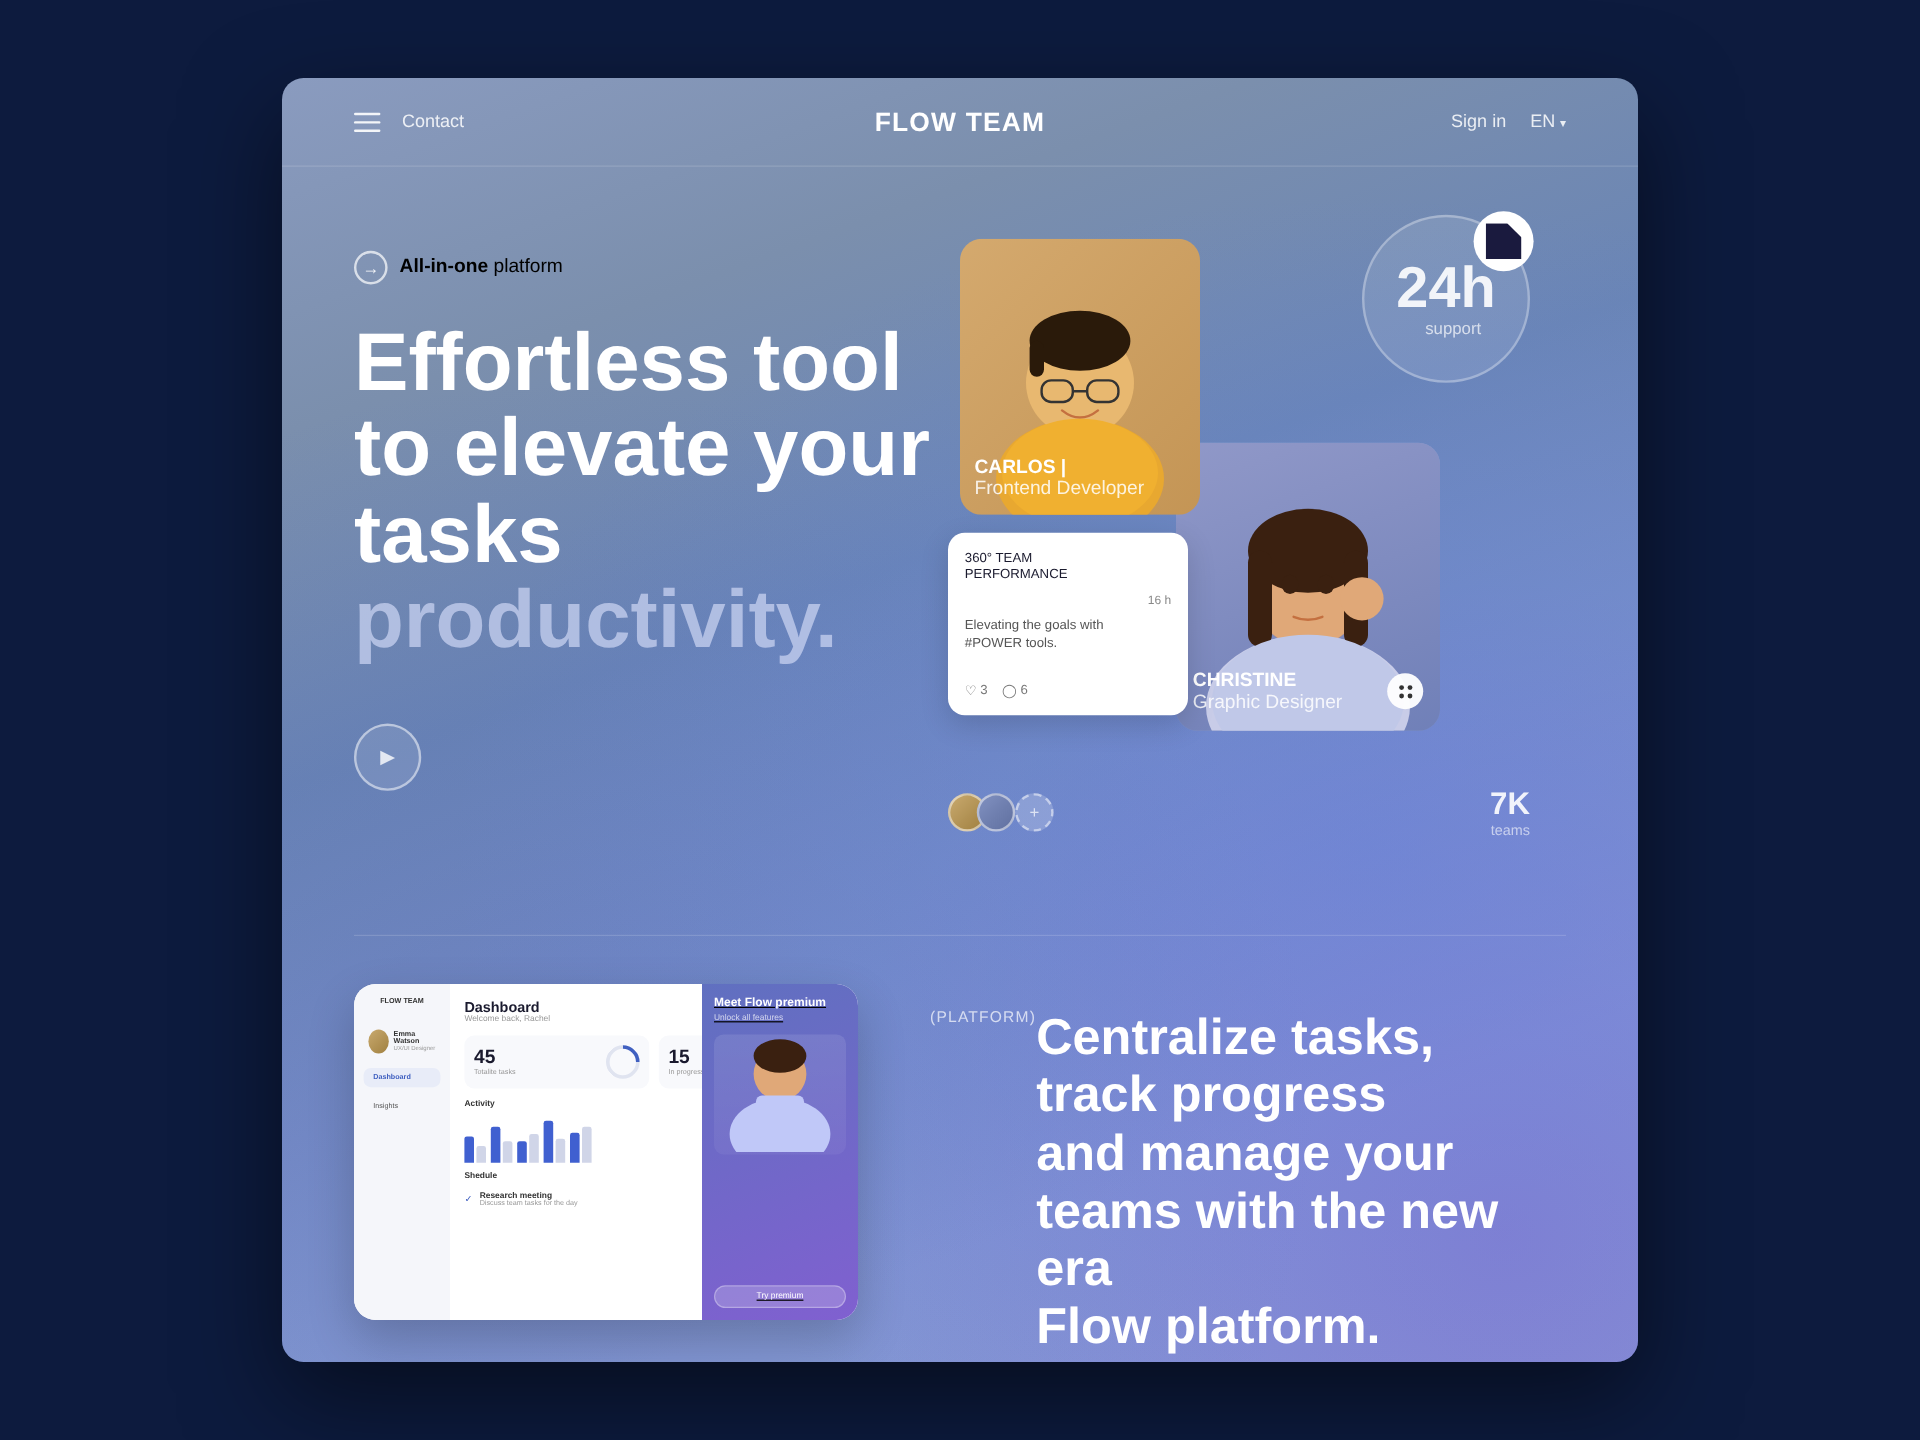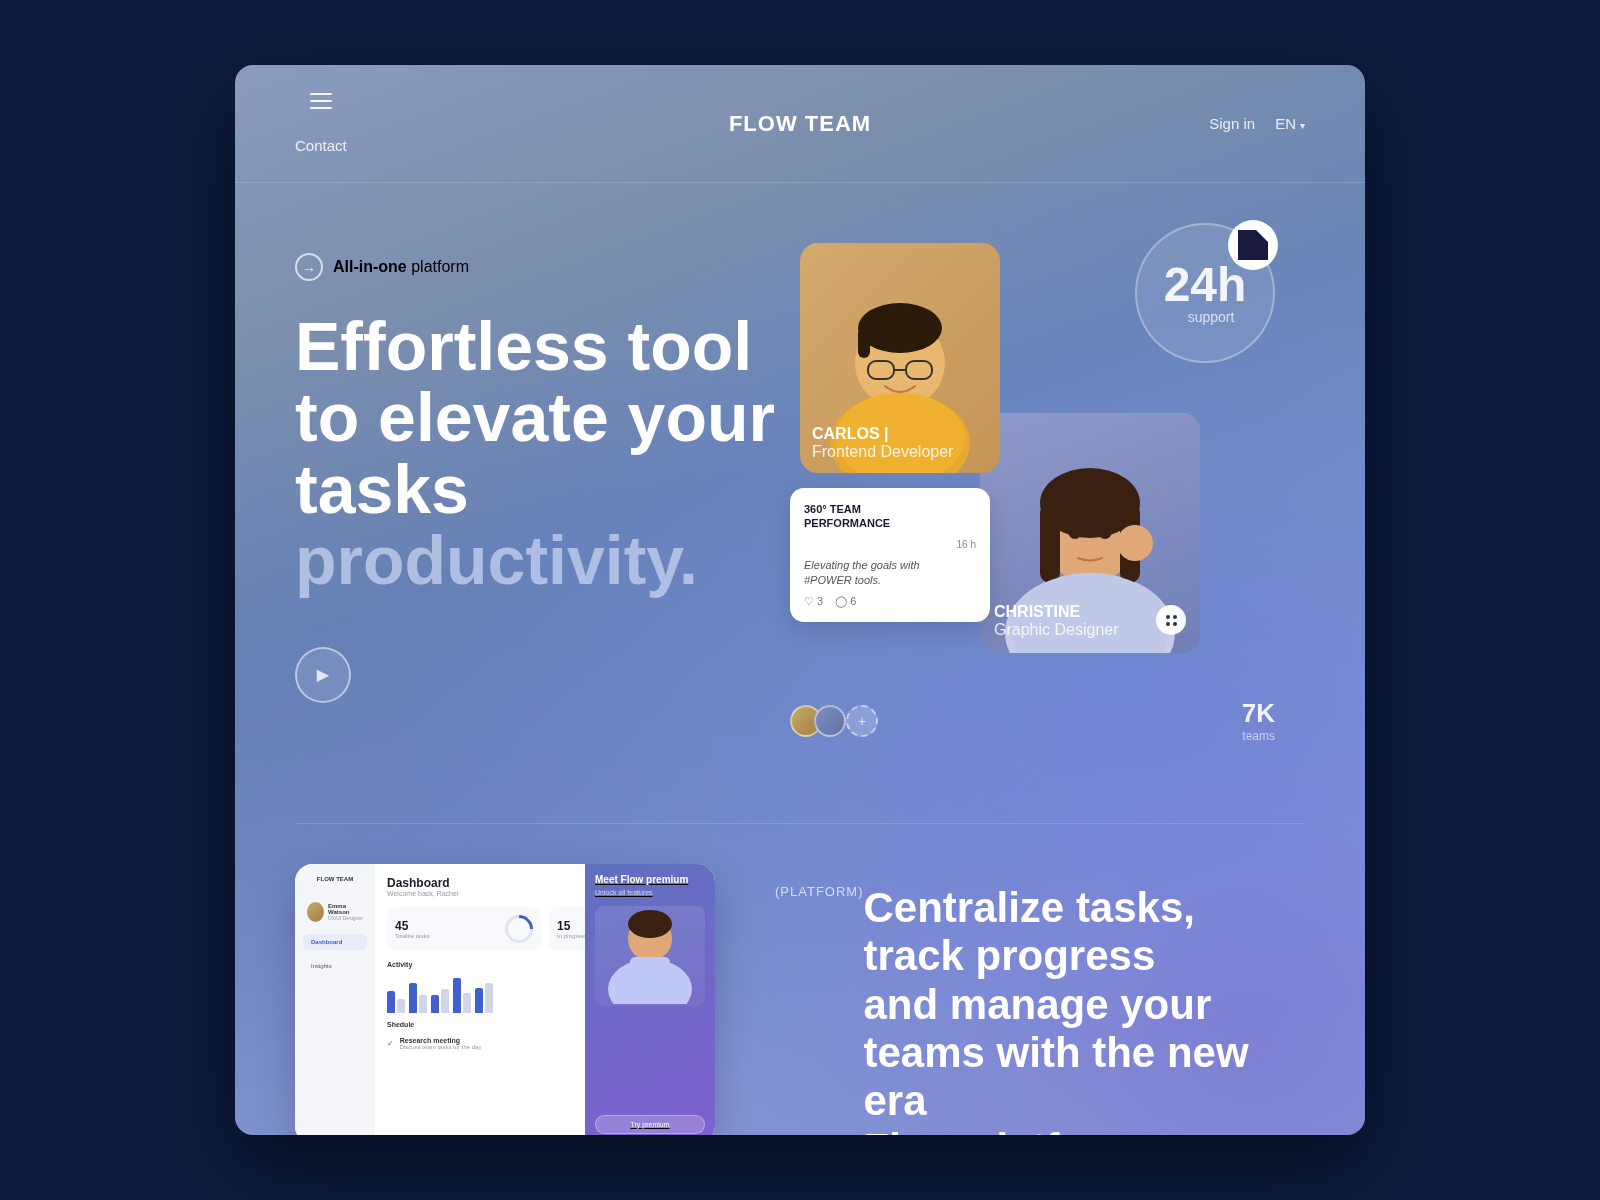--- a/index.html
+++ b/index.html
@@ -42,22 +42,21 @@
       display: flex;
       align-items: center;
       justify-content: space-between;
       padding: 28px 60px;
       border-bottom: 1px solid rgba(255,255,255,0.15);
     }
 
     .header-left {
       display: flex;
       align-items: center;
-      gap: 28px;
-      flex-direction: column;
+      gap: 18px;
     }
 
     .menu-icon {
       display: flex;
       flex-direction: column;
       gap: 5px;
       cursor: pointer;
     }
 
     .menu-icon span {
@@ -347,38 +346,37 @@
 
     .perf-header {
       display: flex;
       justify-content: space-between;
       align-items: flex-start;
       margin-bottom: 8px;
     }
 
     .perf-title {
       font-size: 11px;
-      font-weight: 700;
+      font-weight: 400;
       color: #1a1a2e;
       text-transform: uppercase;
       line-height: 1.3;
     }
 
     .perf-time {
       font-size: 10px;
       color: #888;
       margin-top: 37px;
     }
 
     .perf-desc {
       font-size: 11px;
       color: #555;
-      margin-bottom: 6px;
+      margin-bottom: 24px;
       line-height: 1.4;
-      font-style: italic;
     }
 
     .perf-stats {
       display: flex;
       gap: 12px;
       align-items: center;
       font-size: 11px;
       color: #777;
     }
 
@@ -591,21 +589,21 @@
       flex: 1;
       background: #f8f9fc;
       border-radius: 8px;
       padding: 8px;
       display: flex;
       align-items: center;
       gap: 6px;
     }
 
     .mockup-stat-num {
-      font-size: 12px;
+      font-size: 16px;
       font-weight: 700;
       color: #1a1a2e;
     }
 
     .mockup-stat-label {
       font-size: 6px;
       color: #999;
     }
 
     .mockup-stat-circle {

